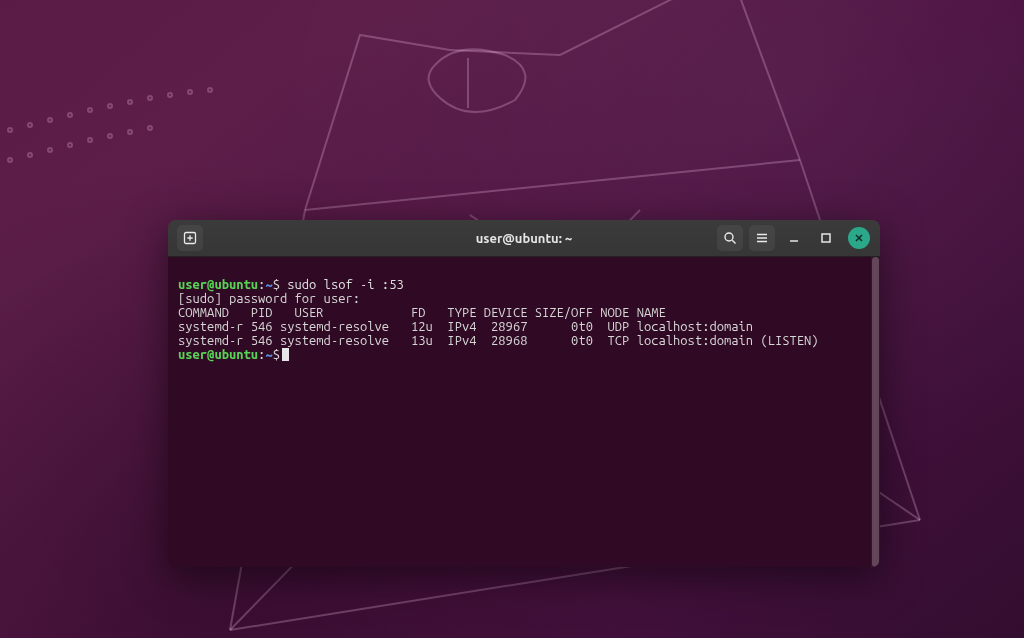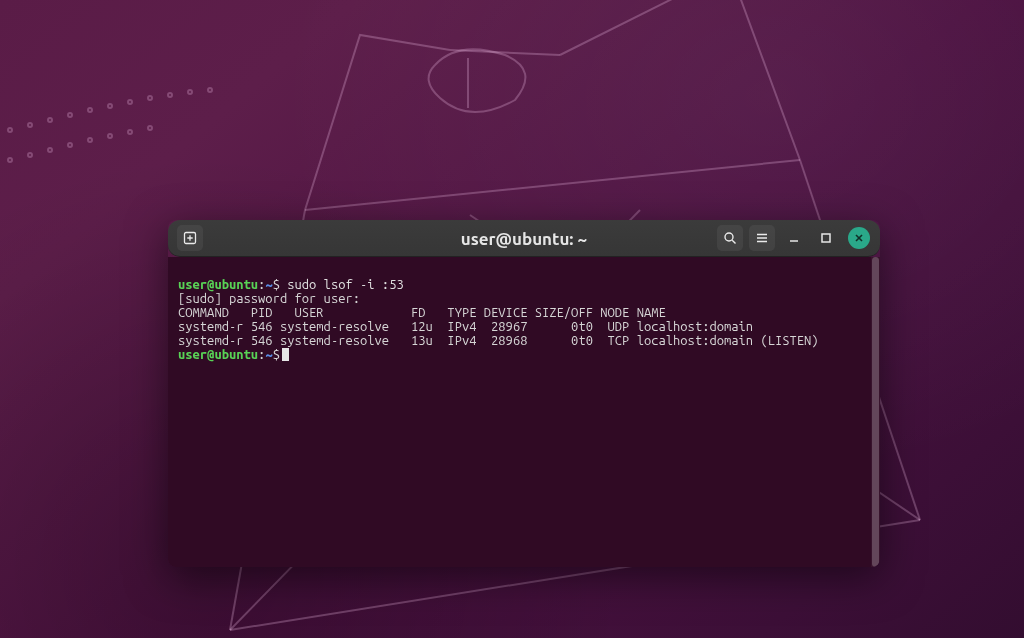--- a/index.html
+++ b/index.html
@@ -47,24 +47,23 @@
   }
 
   .titlebar {
     height: 36px;
     background: linear-gradient(to bottom, #3b3b3b, #363636);
     display: flex;
     align-items: center;
     padding: 0 6px;
     color: #e6e6e6;
     font-family: "Ubuntu", "DejaVu Sans", sans-serif;
-    font-size: 17px;
+    font-size: 13px;
     font-weight: 600;
     border-bottom: 1px solid #222;
-    border-radius: 12px;
   }
   .titlebar .spacer { flex: 1; }
   .titlebar .title { position: absolute; left: 0; right: 0; text-align: center; pointer-events: none; }
 
   .titlebar .btn {
     width: 26px;
     height: 26px;
     margin: 0 3px;
     border-radius: 5px;
     display: inline-flex;

